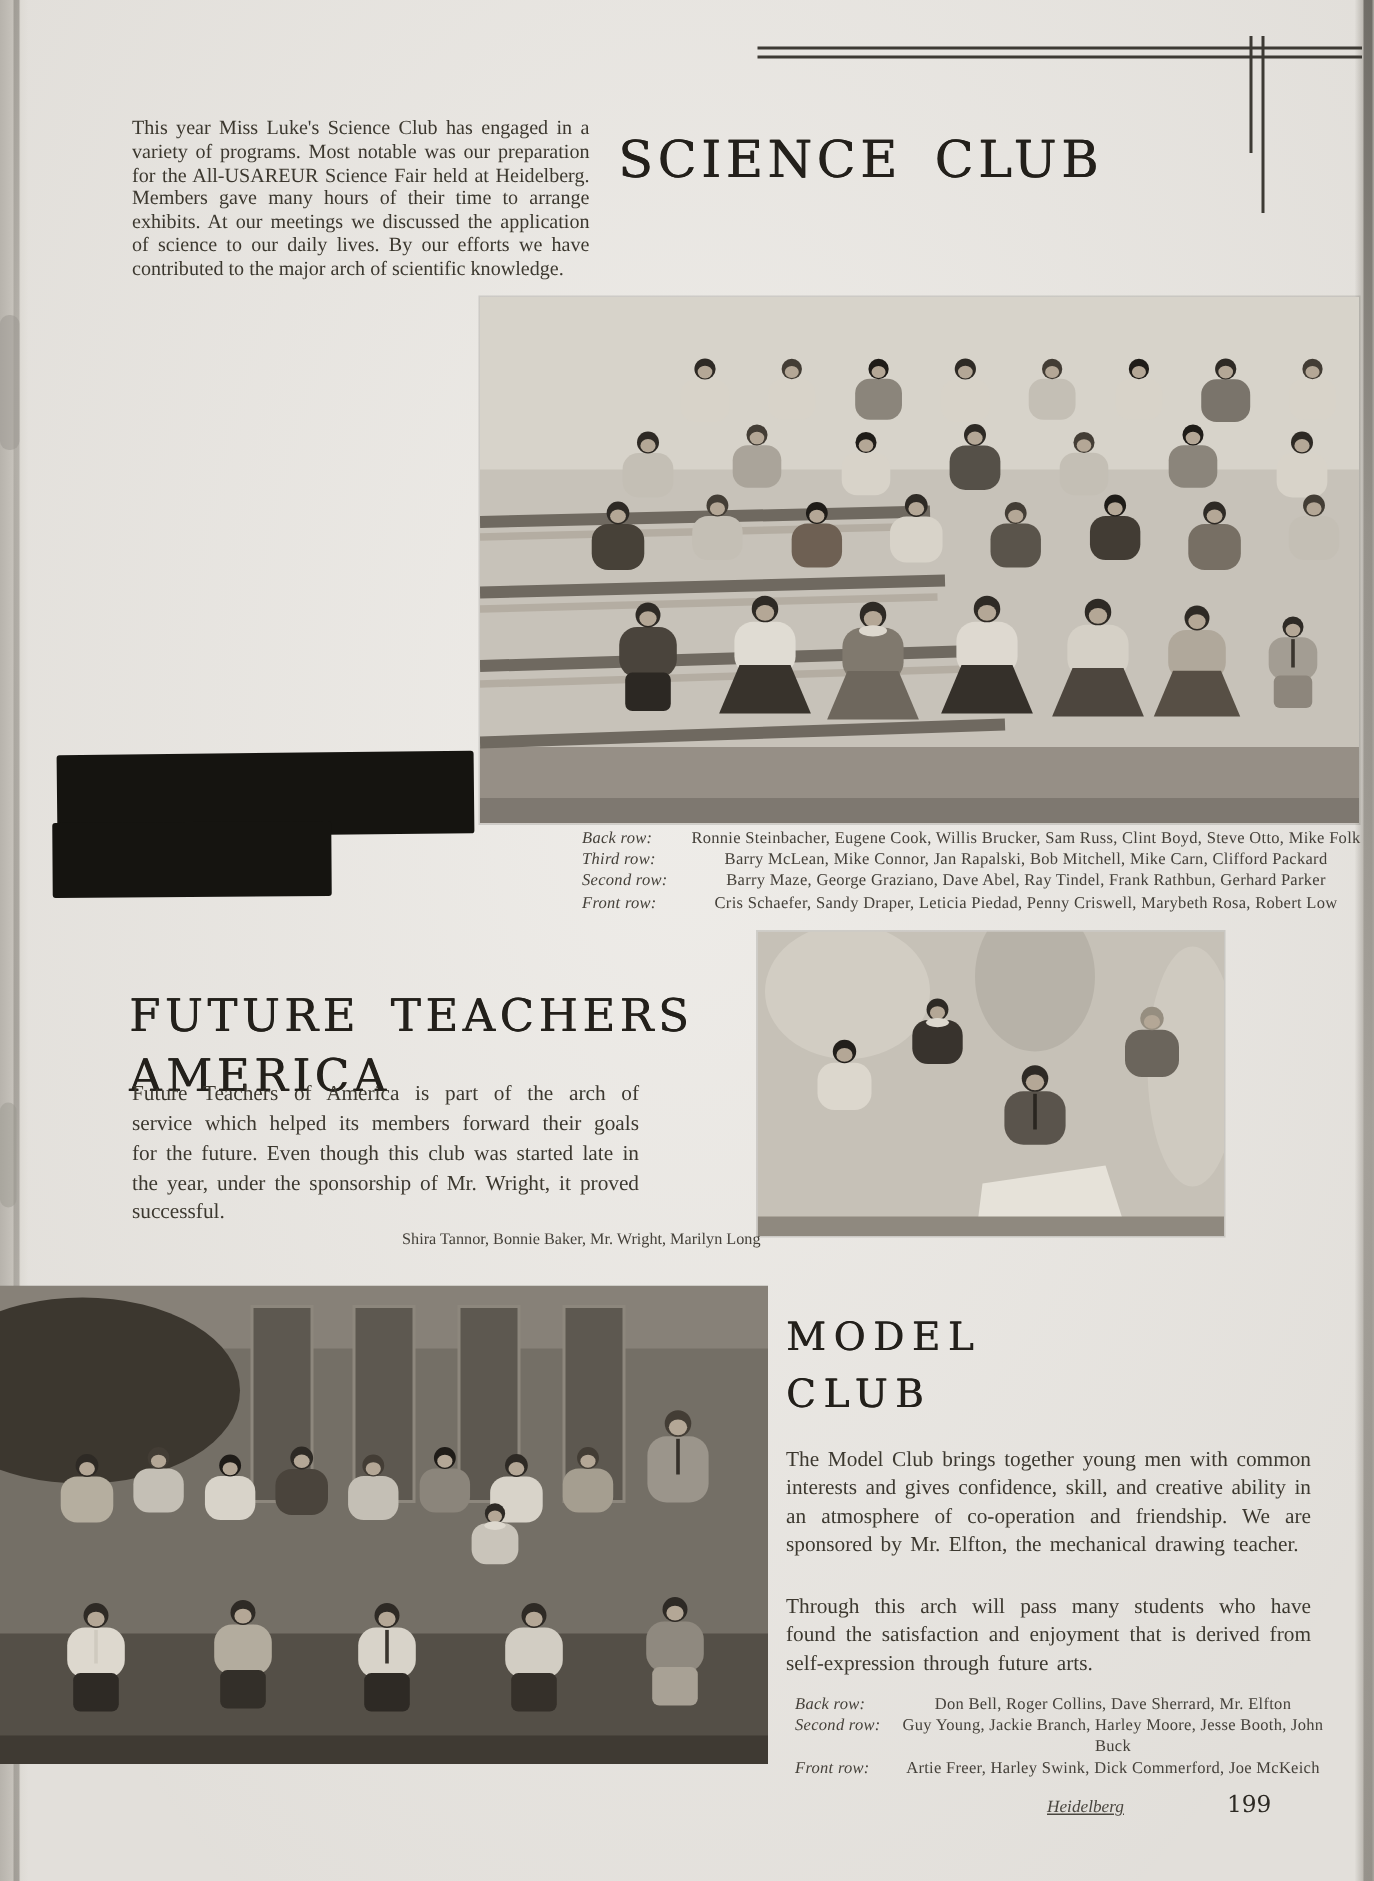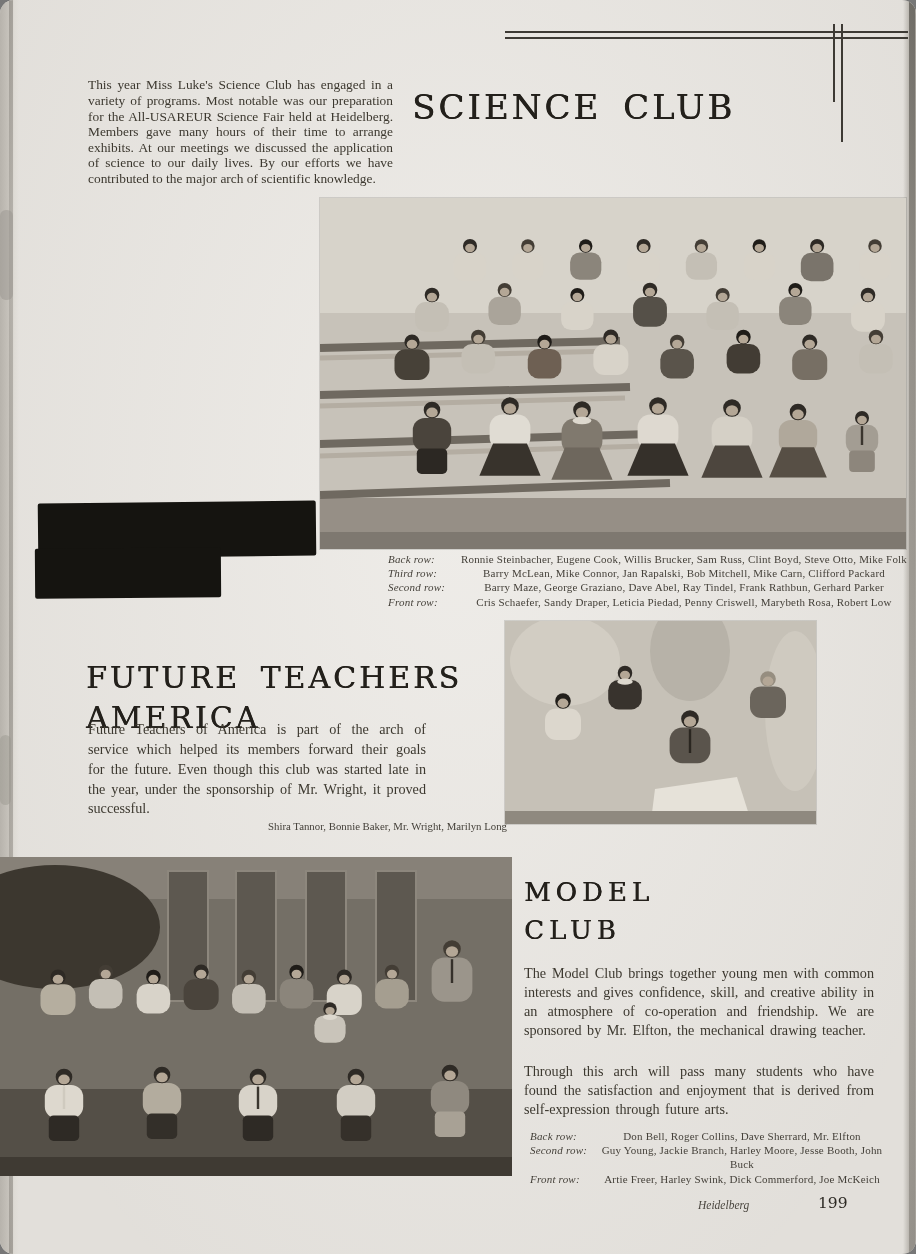--- a/index.html
+++ b/index.html
@@ -1,21 +1,21 @@
 <!DOCTYPE html>
 <html><head>
 <meta charset="utf-8">
 <style>
   html,body{margin:0;padding:0;background:#777;}
   .page{
     position:relative;width:916px;height:1254px;overflow:hidden;
     background:
       radial-gradient(ellipse at 50% 40%, rgba(255,255,255,.25), rgba(0,0,0,.03) 85%),
       #e9e6e1;
-    font-family:"Liberation Serif", serif;color:#3a362f;border-radius:14px;
+    font-family:"Liberation Serif", serif;color:#3a362f;
   }
   
   .left-band{position:absolute;left:0;top:0;width:19px;height:100%;
     background:linear-gradient(to right,#b7b3ac 0%,#c6c2bb 45%,#dedbd5 75%,rgba(233,230,225,0) 100%);}
   .left-band .crease{position:absolute;left:9px;top:0;width:4px;height:100%;
     background:linear-gradient(to bottom,#8a867f,#a5a19a 20%,#908c85 55%,#a5a19a 80%,#8a867f);opacity:.65;}
   .left-band .smudge1{position:absolute;left:0;top:210px;width:13px;height:90px;background:#9a968f;opacity:.5;border-radius:6px;}
   .left-band .smudge2{position:absolute;left:0;top:735px;width:11px;height:70px;background:#9a968f;opacity:.45;border-radius:6px;}
   .right-band{position:absolute;right:0;top:0;width:13px;height:100%;
     background:linear-gradient(to right,rgba(233,230,225,0),#b3afa8 55%,#a5a19a);}
@@ -50,21 +50,21 @@
 
   .photo{position:absolute;box-shadow:0 0 0 1px rgba(40,38,34,.15);overflow:hidden;}
   .photo svg{display:block;}
   .photo-science{left:320px;top:198px;width:586px;height:351px;}
   .photo-fta{left:505px;top:621px;width:311px;height:203px;}
   .photo-model{left:0;top:857px;width:512px;height:319px;box-shadow:none;}
 
   .redact-a{position:absolute;left:38px;top:502px;width:278px;height:55px;background:#151410;transform:rotate(-.6deg);border-radius:2px;}
   .redact-b{position:absolute;left:35px;top:548px;width:186px;height:50px;background:#151410;transform:rotate(-.4deg);border-radius:2px;}
 
-  .footer-journal{position:absolute;left:698px;top:1199px;font-style:italic;font-size:11.5px;color:#4a463f;}
+  .footer-journal{position:absolute;left:698px;top:1199px;font-style:italic;font-size:11.5px;color:#4a463f;text-decoration:underline;}
   .footer-page{position:absolute;left:818px;top:1194px;font-size:15.5px;color:#2c2923;font-family:"DejaVu Serif",serif;}
 </style>
 </head>
 <body>
 
 <div class="page">
 
   <div class="left-band">
     <div class="crease"></div>
     <div class="smudge1"></div>

